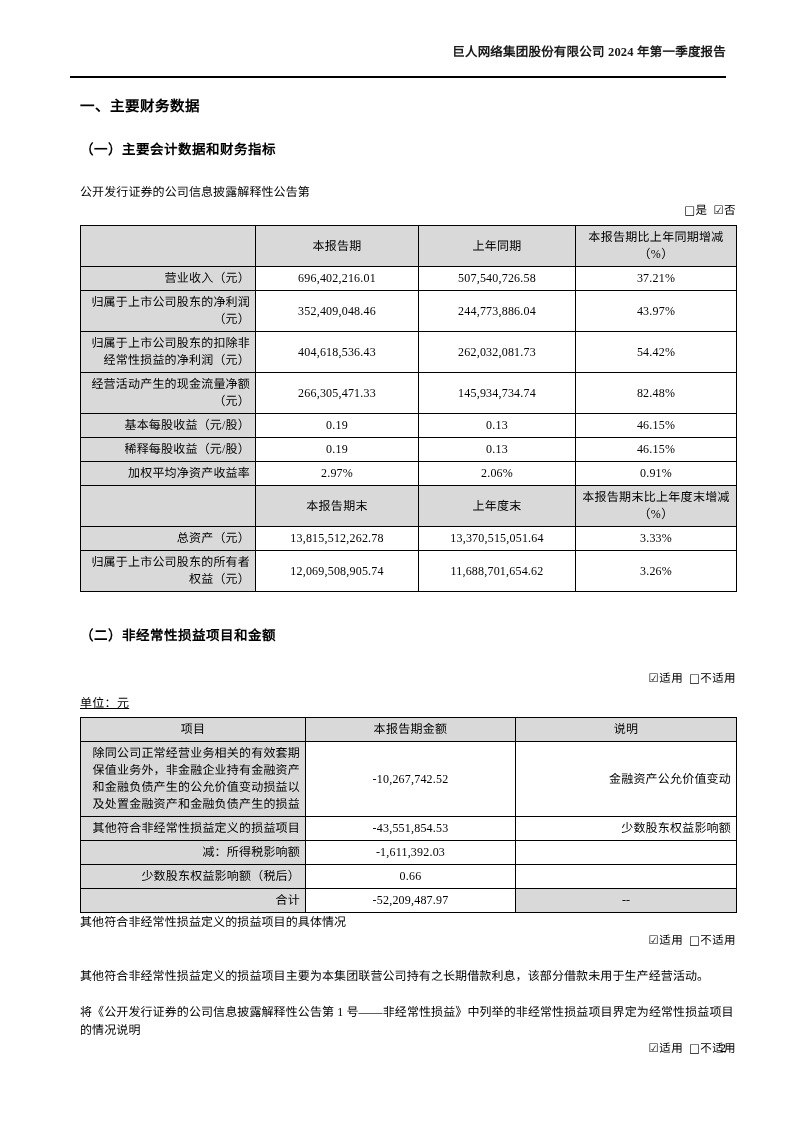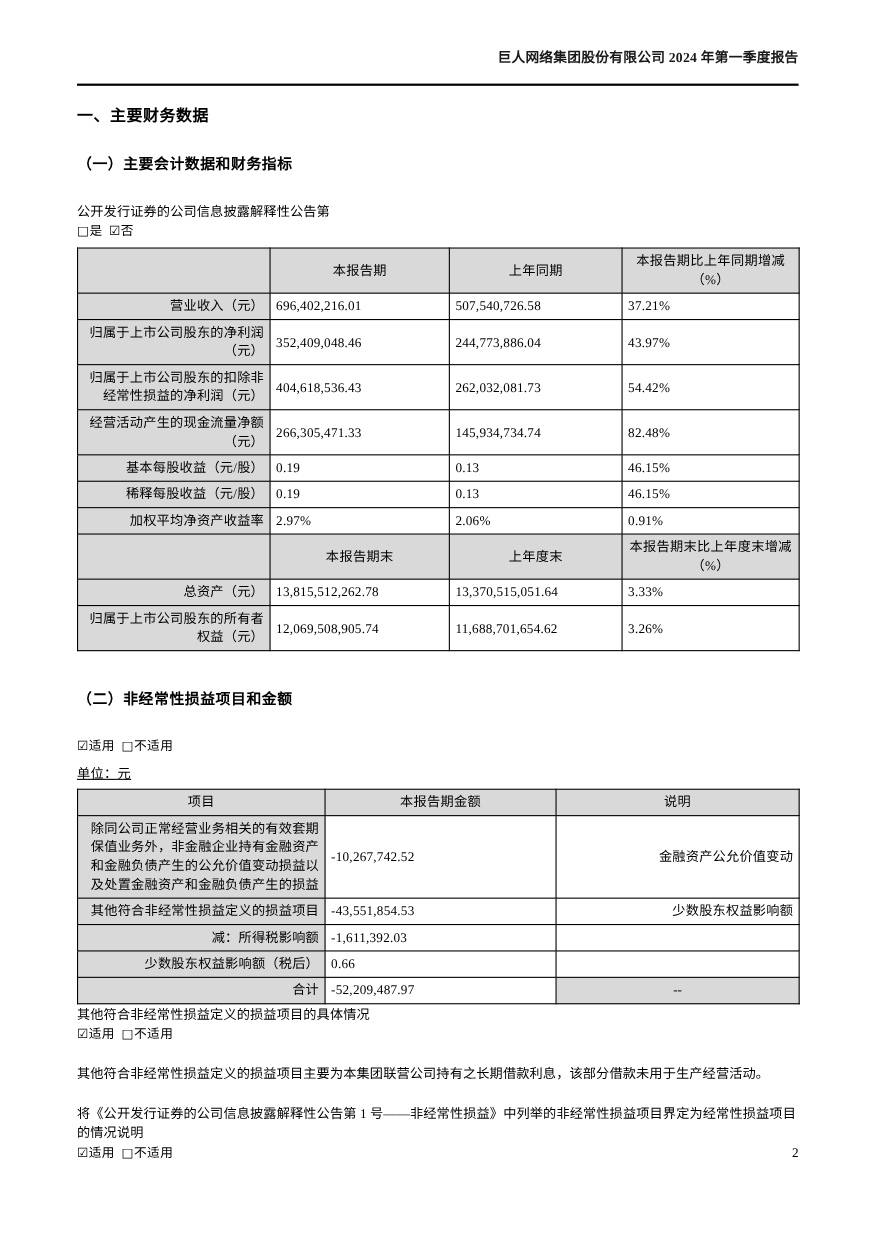--- a/index.html
+++ b/index.html
@@ -41,21 +41,21 @@
     left: 70px;
     width: 656px;
     height: 2px;
     background: #000000;
   }
 
   
   .content {
     position: absolute;
     top: 96px;
-    left: 70px;
+    left: 80px;
     width: 656px;
   }
 
   h1.sec-title {
     font-size: 14.5px;
     font-weight: bold;
     margin: 0 0 0 0;
     padding: 0;
     line-height: 20px;
     letter-spacing: 0.5px;
@@ -78,20 +78,21 @@
   .spacer-24 { height: 24px; }
   .spacer-18 { height: 18px; }
   .spacer-8  { height: 8px; }
   .spacer-6  { height: 6px; }
   .spacer-34 { height: 34px; }
 
   .checkline {
     font-size: 12px;
     line-height: 18px;
     letter-spacing: 0.4px;
+    text-align: right;
   }
   .checkline .cb { font-family: "DejaVu Sans", sans-serif; font-size: 11.5px; }
   .checkline .gap { display: inline-block; width: 6px; }
 
   .unit-line {
     font-size: 12px;
     line-height: 16px;
     text-align: left;
     letter-spacing: 0.3px;
     text-decoration: underline;
@@ -117,21 +118,21 @@
     text-align: center;
     letter-spacing: 0.3px;
   }
   .lbl {
     background: #d9d9d9;
     text-align: right;
     letter-spacing: 0.2px;
   }
   .num {
     background: #ffffff;
-    text-align: left;
+    text-align: center;
     letter-spacing: 0.2px;
     font-family: "Liberation Serif", "DejaVu Serif", serif;
   }
   .txt {
     background: #ffffff;
     text-align: right;
     letter-spacing: 0.2px;
   }
   .ctr-gray {
     background: #d9d9d9;

